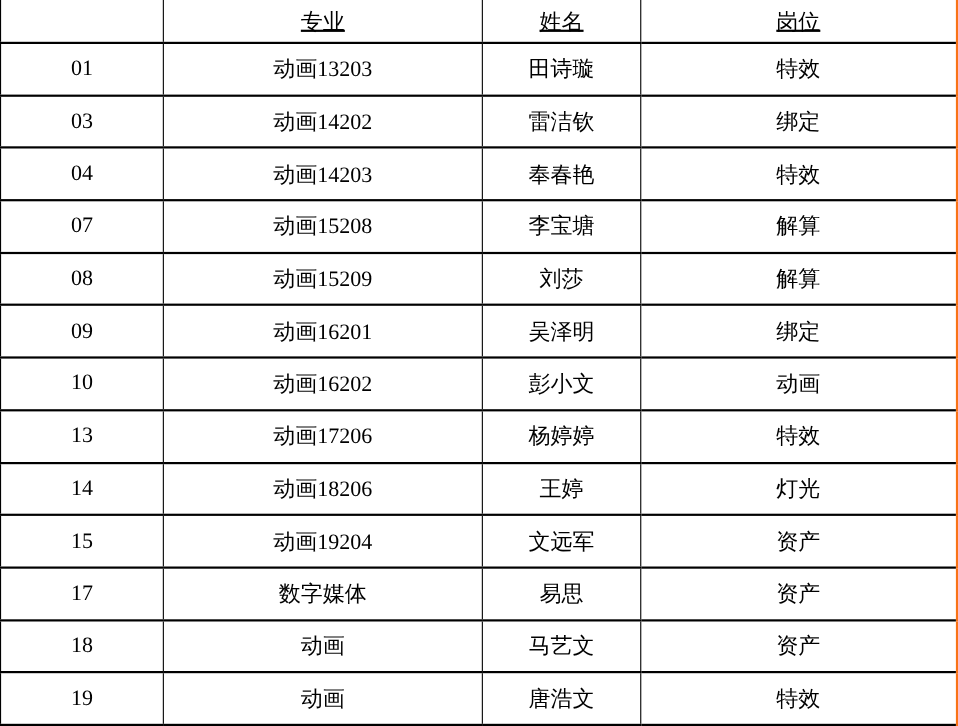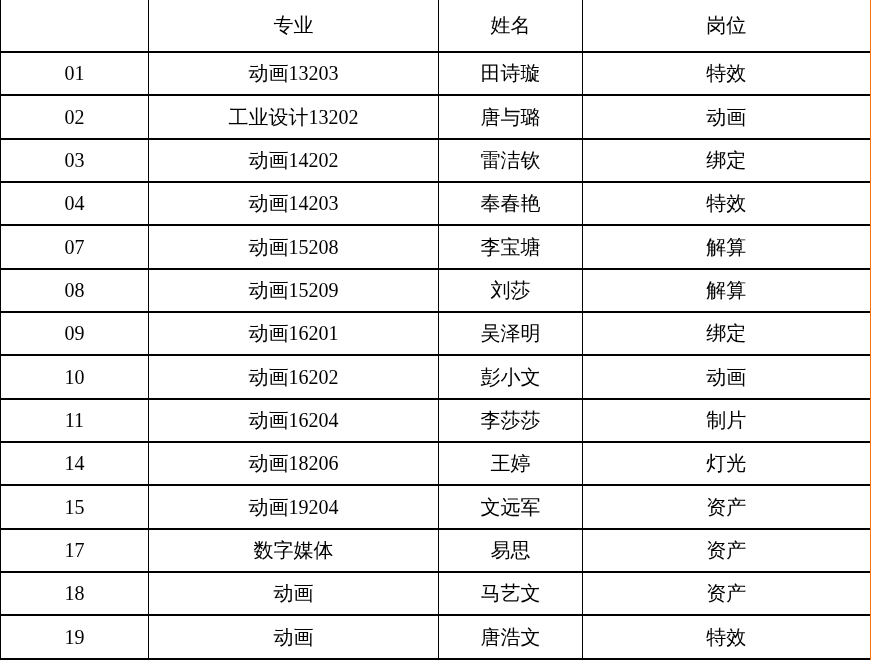--- a/index.html
+++ b/index.html
@@ -37,23 +37,23 @@
     font-size: 20px;
     font-weight: normal;
     padding: 0;
     overflow: hidden;
     white-space: nowrap;
   }
   
   table.roster thead th { border-top: none; }
   
   table.roster th:first-child, table.roster td:first-child { border-left: 1px solid #000000; }
-  table.roster th:last-child,  table.roster td:last-child  { border-right: 4px solid #f97316; }
+  table.roster th:last-child,  table.roster td:last-child  { border-right: 6px solid #f97316; }
 
-  table.roster thead tr { height: 52px; }
+  table.roster thead tr { height: 39px; text-decoration: underline; }
   table.roster tbody tr { height: 32px; }
 </style>
 </head>
 <body>
 
 <table class="roster">
   <colgroup>
     <col class="c-index">
     <col class="c-major">
     <col class="c-name">
@@ -66,26 +66,20 @@
         <th>姓名</th>
         <th>岗位</th>
       </tr>
   </thead>
   <tbody>
       <tr>
         <td>01</td>
         <td>动画13203</td>
         <td>田诗璇</td>
         <td>特效</td>
-      </tr>
-      <tr>
-        <td>02</td>
-        <td>工业设计13202</td>
-        <td>唐与璐</td>
-        <td>动画</td>
       </tr>
       <tr>
         <td>03</td>
         <td>动画14202</td>
         <td>雷洁钦</td>
         <td>绑定</td>
       </tr>
       <tr>
         <td>04</td>
         <td>动画14203</td>
@@ -110,24 +104,24 @@
         <td>吴泽明</td>
         <td>绑定</td>
       </tr>
       <tr>
         <td>10</td>
         <td>动画16202</td>
         <td>彭小文</td>
         <td>动画</td>
       </tr>
       <tr>
-        <td>11</td>
-        <td>动画16204</td>
-        <td>李莎莎</td>
-        <td>制片</td>
+        <td>13</td>
+        <td>动画17206</td>
+        <td>杨婷婷</td>
+        <td>特效</td>
       </tr>
       <tr>
         <td>14</td>
         <td>动画18206</td>
         <td>王婷</td>
         <td>灯光</td>
       </tr>
       <tr>
         <td>15</td>
         <td>动画19204</td>

